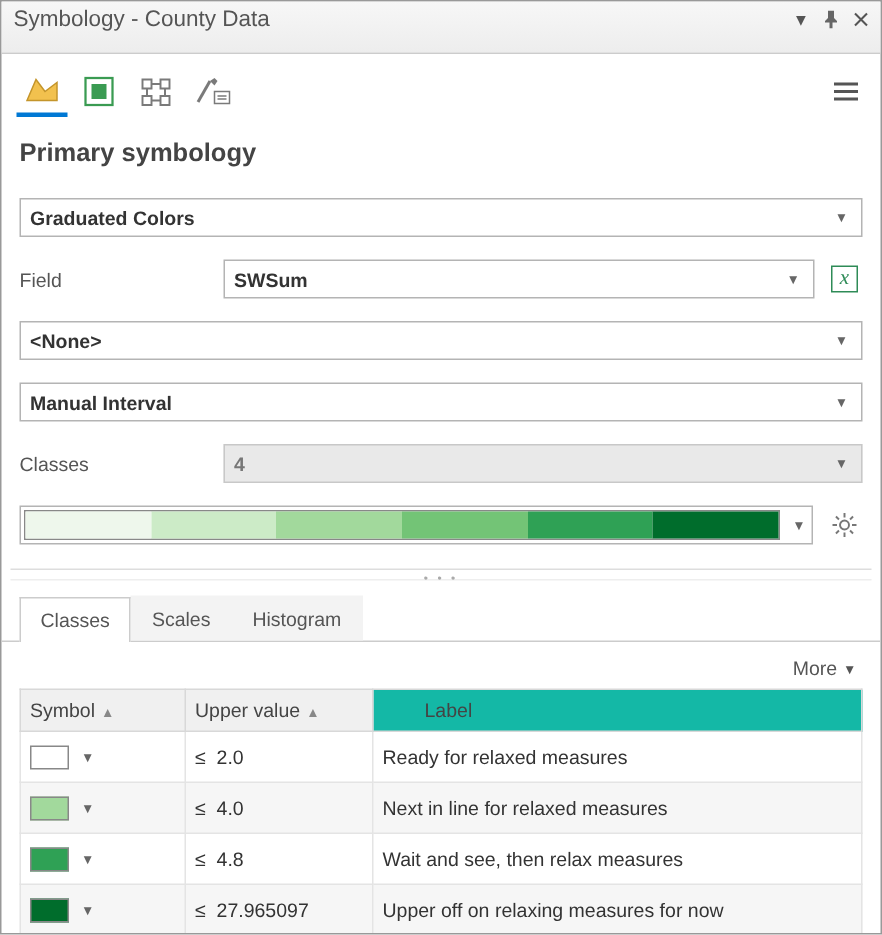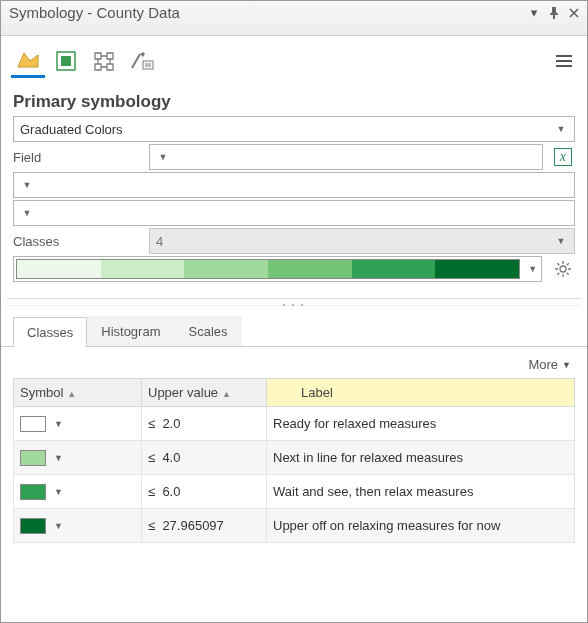--- a/index.html
+++ b/index.html
@@ -28,49 +28,50 @@
     align-items: center;
     padding: 8px 10px 0 10px;
   }
   .toolbar .tab { width: 34px; height: 34px; display:flex; align-items:center; justify-content:center; margin-right: 4px; cursor:pointer;}
   .toolbar .tab.active { border-bottom: 3px solid #0078d4; }
   .toolbar .spacer { flex: 1; }
   .menu-btn { width: 26px; height: 26px; display:flex; align-items:center; justify-content:center; cursor:pointer; }
   .section {
     padding: 8px 12px;
   }
-  .section h3 { margin: 6px 0 4px 0; font-size: 17px; font-weight: 600; color:#444; }
+  .section h3 { margin: 6px 0 20px 0; font-size: 17px; font-weight: 600; color:#444; }
   .combo {
     display:flex; align-items:center;
     border: 1px solid #b4b4b4;
     background: #fff;
     height: 26px;
     padding: 0 6px;
     width: 100%;
+    font-weight: bold;
   }
   .combo.disabled { background:#e9e9e9; color:#777; border-color:#c8c8c8; }
   .combo .txt { flex:1; overflow:hidden; white-space:nowrap; }
   .combo .arrow { width:14px; text-align:center; color:#666; font-size:9px; }
-  .formrow { display:flex; align-items:center; margin-top: 2px; }
+  .formrow { display:flex; align-items:center; margin-top: 15px; }
   .formrow .label { width: 136px; color:#555; }
   .formrow .ctrl { flex: 1; display:flex; align-items:center; }
   .iconbtn { width: 26px; height: 26px; margin-left: 8px; display:flex; align-items:center; justify-content:center; border:1px solid transparent; cursor:pointer;}
   .colorramp { display:flex; width:100%; height:20px; border:1px solid #888; }
   .colorramp div { flex:1; }
   .splitter { height:8px; margin: 8px 6px 0 6px; border-top:1px solid #ddd; border-bottom:1px solid #eee; position:relative;}
   .splitter .dots{position:absolute; left:50%; top:1px; transform:translateX(-50%); color:#aaa; font-size:8px; letter-spacing:2px;}
   .subtabs { display:flex; padding: 10px 12px 0 12px; border-bottom: 1px solid #ccc;}
   .subtab { padding: 7px 13px; border:1px solid transparent; border-bottom:none; color:#555; cursor:pointer; background:#f3f3f3; margin-right:0;}
   .subtab.active { background:#fff; border-color:#ccc; position:relative; top:1px; }
   .morebar { display:flex; justify-content:flex-end; padding: 10px 16px 6px 4px; color:#555;}
   .more { cursor:pointer; display:flex; align-items:center; gap:4px;}
   table.grid { width: calc(100% - 24px); margin: 0 12px; border-collapse: collapse; }
   table.grid th { background:#f0f0f0; border:1px solid #d8d8d8; padding:5px 6px; font-weight:normal; color:#444; text-align:left; height:28px;}
   table.grid th.sortable { cursor:pointer;}
-  table.grid th.label { background:#fef9c3;padding-left:34px; }
+  table.grid th.label { background:#14b8a6;padding-left:34px; }
   table.grid td { border:1px solid #e4e4e4; padding:6px 6px; height:34px; }
   table.grid tr.alt td { background:#f6f6f6; }
   .symcell { display:flex; align-items:center; gap:8px; }
   .symcell .sw { width:26px; height:16px; border:1px solid #888; }
   .sort-icon{ font-size:9px; color:#888; margin-left:4px;}
   .expr-box{ border:1px solid #2e8b57; color:#2e8b57; width:18px; height:18px; display:flex; align-items:center; justify-content:center; font-style:italic; font-family: "Times New Roman", serif; font-size:14px; }
 </style>
 </head>
 <body>
 
@@ -126,39 +127,42 @@
   <h3>Primary symbology</h3>
   <div class="combo">
     <div class="txt">Graduated Colors</div>
     <div class="arrow">▼</div>
   </div>
 
   <div class="formrow">
     <div class="label">Field</div>
     <div class="ctrl">
       <div class="combo">
+        <div class="txt">SWSum</div>
         <div class="arrow">▼</div>
       </div>
       <div class="iconbtn">
         <div class="expr-box">x</div>
       </div>
     </div>
   </div>
 
   <div class="formrow">
     <div class="ctrl">
       <div class="combo">
+        <div class="txt">&lt;None&gt;</div>
         <div class="arrow">▼</div>
       </div>
     </div>
   </div>
 
   <div class="formrow">
     <div class="ctrl">
       <div class="combo">
+        <div class="txt">Manual Interval</div>
         <div class="arrow">▼</div>
       </div>
     </div>
   </div>
 
   <div class="formrow">
     <div class="label">Classes</div>
     <div class="ctrl">
       <div class="combo disabled">
         <div class="txt">4</div>
@@ -189,35 +193,35 @@
     </div>
   </div>
 </div>
 
 <div class="splitter">
     <span class="dots">• • •</span>
   </div>
 
 <div class="subtabs">
   <div class="subtab active">Classes</div>
+  <div class="subtab">Scales</div>
   <div class="subtab">Histogram</div>
-  <div class="subtab">Scales</div>
 </div>
 
 <div class="morebar">
   <div class="more">
     <span>More</span>
     <span style="font-size:9px">▼</span>
   </div>
 </div>
 
 <table class="grid">
   <thead>
     <tr>
-      <th class="sortable" style="width:128px">
+      <th class="sortable" style="width:110px">
         <span>Symbol</span><span class="sort-icon">▲</span>
       </th>
       <th class="sortable" style="width:125px">
         <span>Upper value</span><span class="sort-icon">▲</span>
       </th>
       <th class="label">
         <span>Label</span>
       </th>
     </tr>
   </thead>
@@ -242,21 +246,21 @@
         <td><span>≤</span>&nbsp;&nbsp;<span>4.0</span></td>
         <td>Next in line for relaxed measures</td>
       </tr>
       <tr>
         <td>
           <div class="symcell">
             <span class="sw" style="background:#2fa155"></span>
             <span style="font-size:9px;color:#666">▼</span>
           </div>
         </td>
-        <td><span>≤</span>&nbsp;&nbsp;<span>6.0</span></td>
+        <td><span>≤</span>&nbsp;&nbsp;<span>4.8</span></td>
         <td>Wait and see, then relax measures</td>
       </tr>
       <tr class="alt">
         <td>
           <div class="symcell">
             <span class="sw" style="background:#006d2c"></span>
             <span style="font-size:9px;color:#666">▼</span>
           </div>
         </td>
         <td><span>≤</span>&nbsp;&nbsp;<span>27.965097</span></td>

